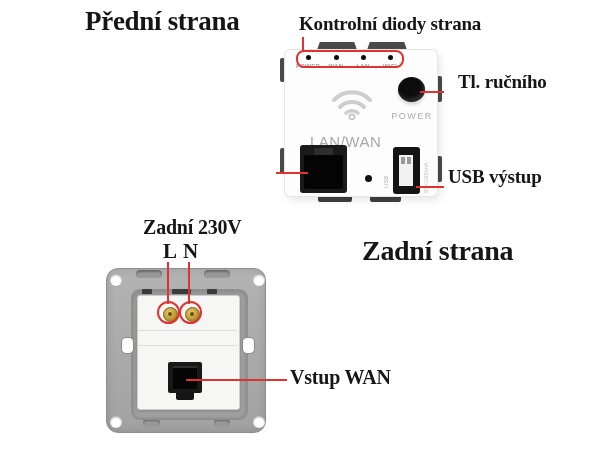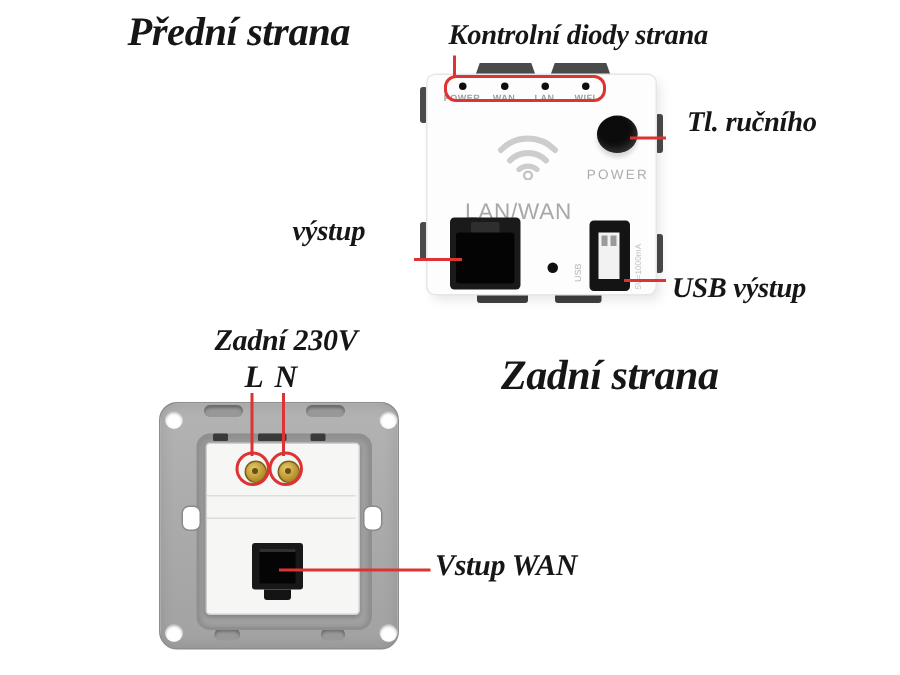--- a/index.html
+++ b/index.html
@@ -1,19 +1,19 @@
 <!DOCTYPE html>
 <html><head>
 <meta charset="utf-8">
 <style>
   html,body{margin:0;padding:0;background:#ffffff;}
   #canvas{position:relative;width:600px;height:450px;background:#ffffff;overflow:hidden;
           font-family:"Liberation Serif",serif;}
   .abs{position:absolute;}
-  .serif{font-family:"Liberation Serif",serif;font-weight:700;color:#161616;font-style:italic;}
+  .serif{font-family:"Liberation Serif",serif;font-weight:700;color:#161616;}
   .h1{font-size:27px;letter-spacing:-0.3px;}
   .h2{font-size:19px;letter-spacing:-0.2px;line-height:24px;}
   .h2 span{display:block;}
   .redline{background:#dd3333;}
   .red-oval{border:2px solid #dd3333;border-radius:8px;background:transparent;}
   .red-ring{border:2px solid #dd3333;border-radius:50%;background:transparent;}
 
   
   .device{left:285px;top:50px;width:152px;height:146px;background:#fdfdfd;border-radius:5px;
           box-shadow:0 0 0 1px #e6e6e6, 3px 4px 8px rgba(0,0,0,0.10);}
@@ -64,21 +64,21 @@
   .rj45b-tab{position:absolute;left:8px;top:31px;width:18px;height:7px;background:#141414;
              border-radius:0 0 2px 2px;}
 </style>
 </head>
 <body>
 
 <div id="canvas">
 
   <div class="abs serif h1" style="left:85px;top:6px;">Přední strana</div>
   <div class="abs serif h2" style="left:299px;top:12px;">Kontrolní diody strana</div>
-  <div class="abs serif h1" style="left:334px;top:235px;font-size:28px;text-align:right;">Zadní strana</div>
+  <div class="abs serif h1" style="left:362px;top:235px;font-size:28px;text-align:right;">Zadní strana</div>
 
   <div class="abs clip-top" style="left:317px;width:40px;"></div>
   <div class="abs clip-top" style="left:367px;width:40px;"></div>
   <div class="abs clip-bot" style="left:318px;width:34px;"></div>
   <div class="abs clip-bot" style="left:370px;width:31px;"></div>
   <div class="abs side-tab" style="left:280px;top:58px;height:24px;"></div>
   <div class="abs side-tab" style="left:280px;top:148px;height:26px;"></div>
   <div class="abs side-tab" style="left:437px;top:76px;height:26px;"></div>
   <div class="abs side-tab" style="left:437px;top:156px;height:26px;"></div>
 
@@ -117,23 +117,22 @@
       </div>
     </div>
     <div class="abs rot-text" style="left:98px;top:138px;font-size:6px;color:#b5b5b5;">USB</div>
     <div class="abs rot-text" style="left:138px;top:143px;font-size:5.5px;">5V=1000mA</div>
   </div>
 
   <div class="abs serif h2" style="left:458px;top:70px;">
     <span>Tl. ručního</span>
   </div>
   <div class="abs serif h2" style="left:195px;top:141px;line-height:27px;">
-    <span>výstup</span>
   </div>
-  <div class="abs serif h2" style="left:448px;top:165px;line-height:23px;margin-top:16px;">
+  <div class="abs serif h2" style="left:448px;top:165px;line-height:23px;">
     <span>USB výstup</span>
   </div>
 
   <div class="abs serif h2" style="left:143px;top:215px;font-size:20px;">Zadní 230V</div>
   <div class="abs serif" style="left:163px;top:239px;font-size:21px;">L</div>
   <div class="abs serif" style="left:183px;top:239px;font-size:21px;">N</div>
   <div class="abs serif h2" style="left:290px;top:365px;font-size:20px;">Vstup WAN</div>
 
   <div class="abs plate">
     <div class="abs hole" style="left:3px;top:5px;"></div>

